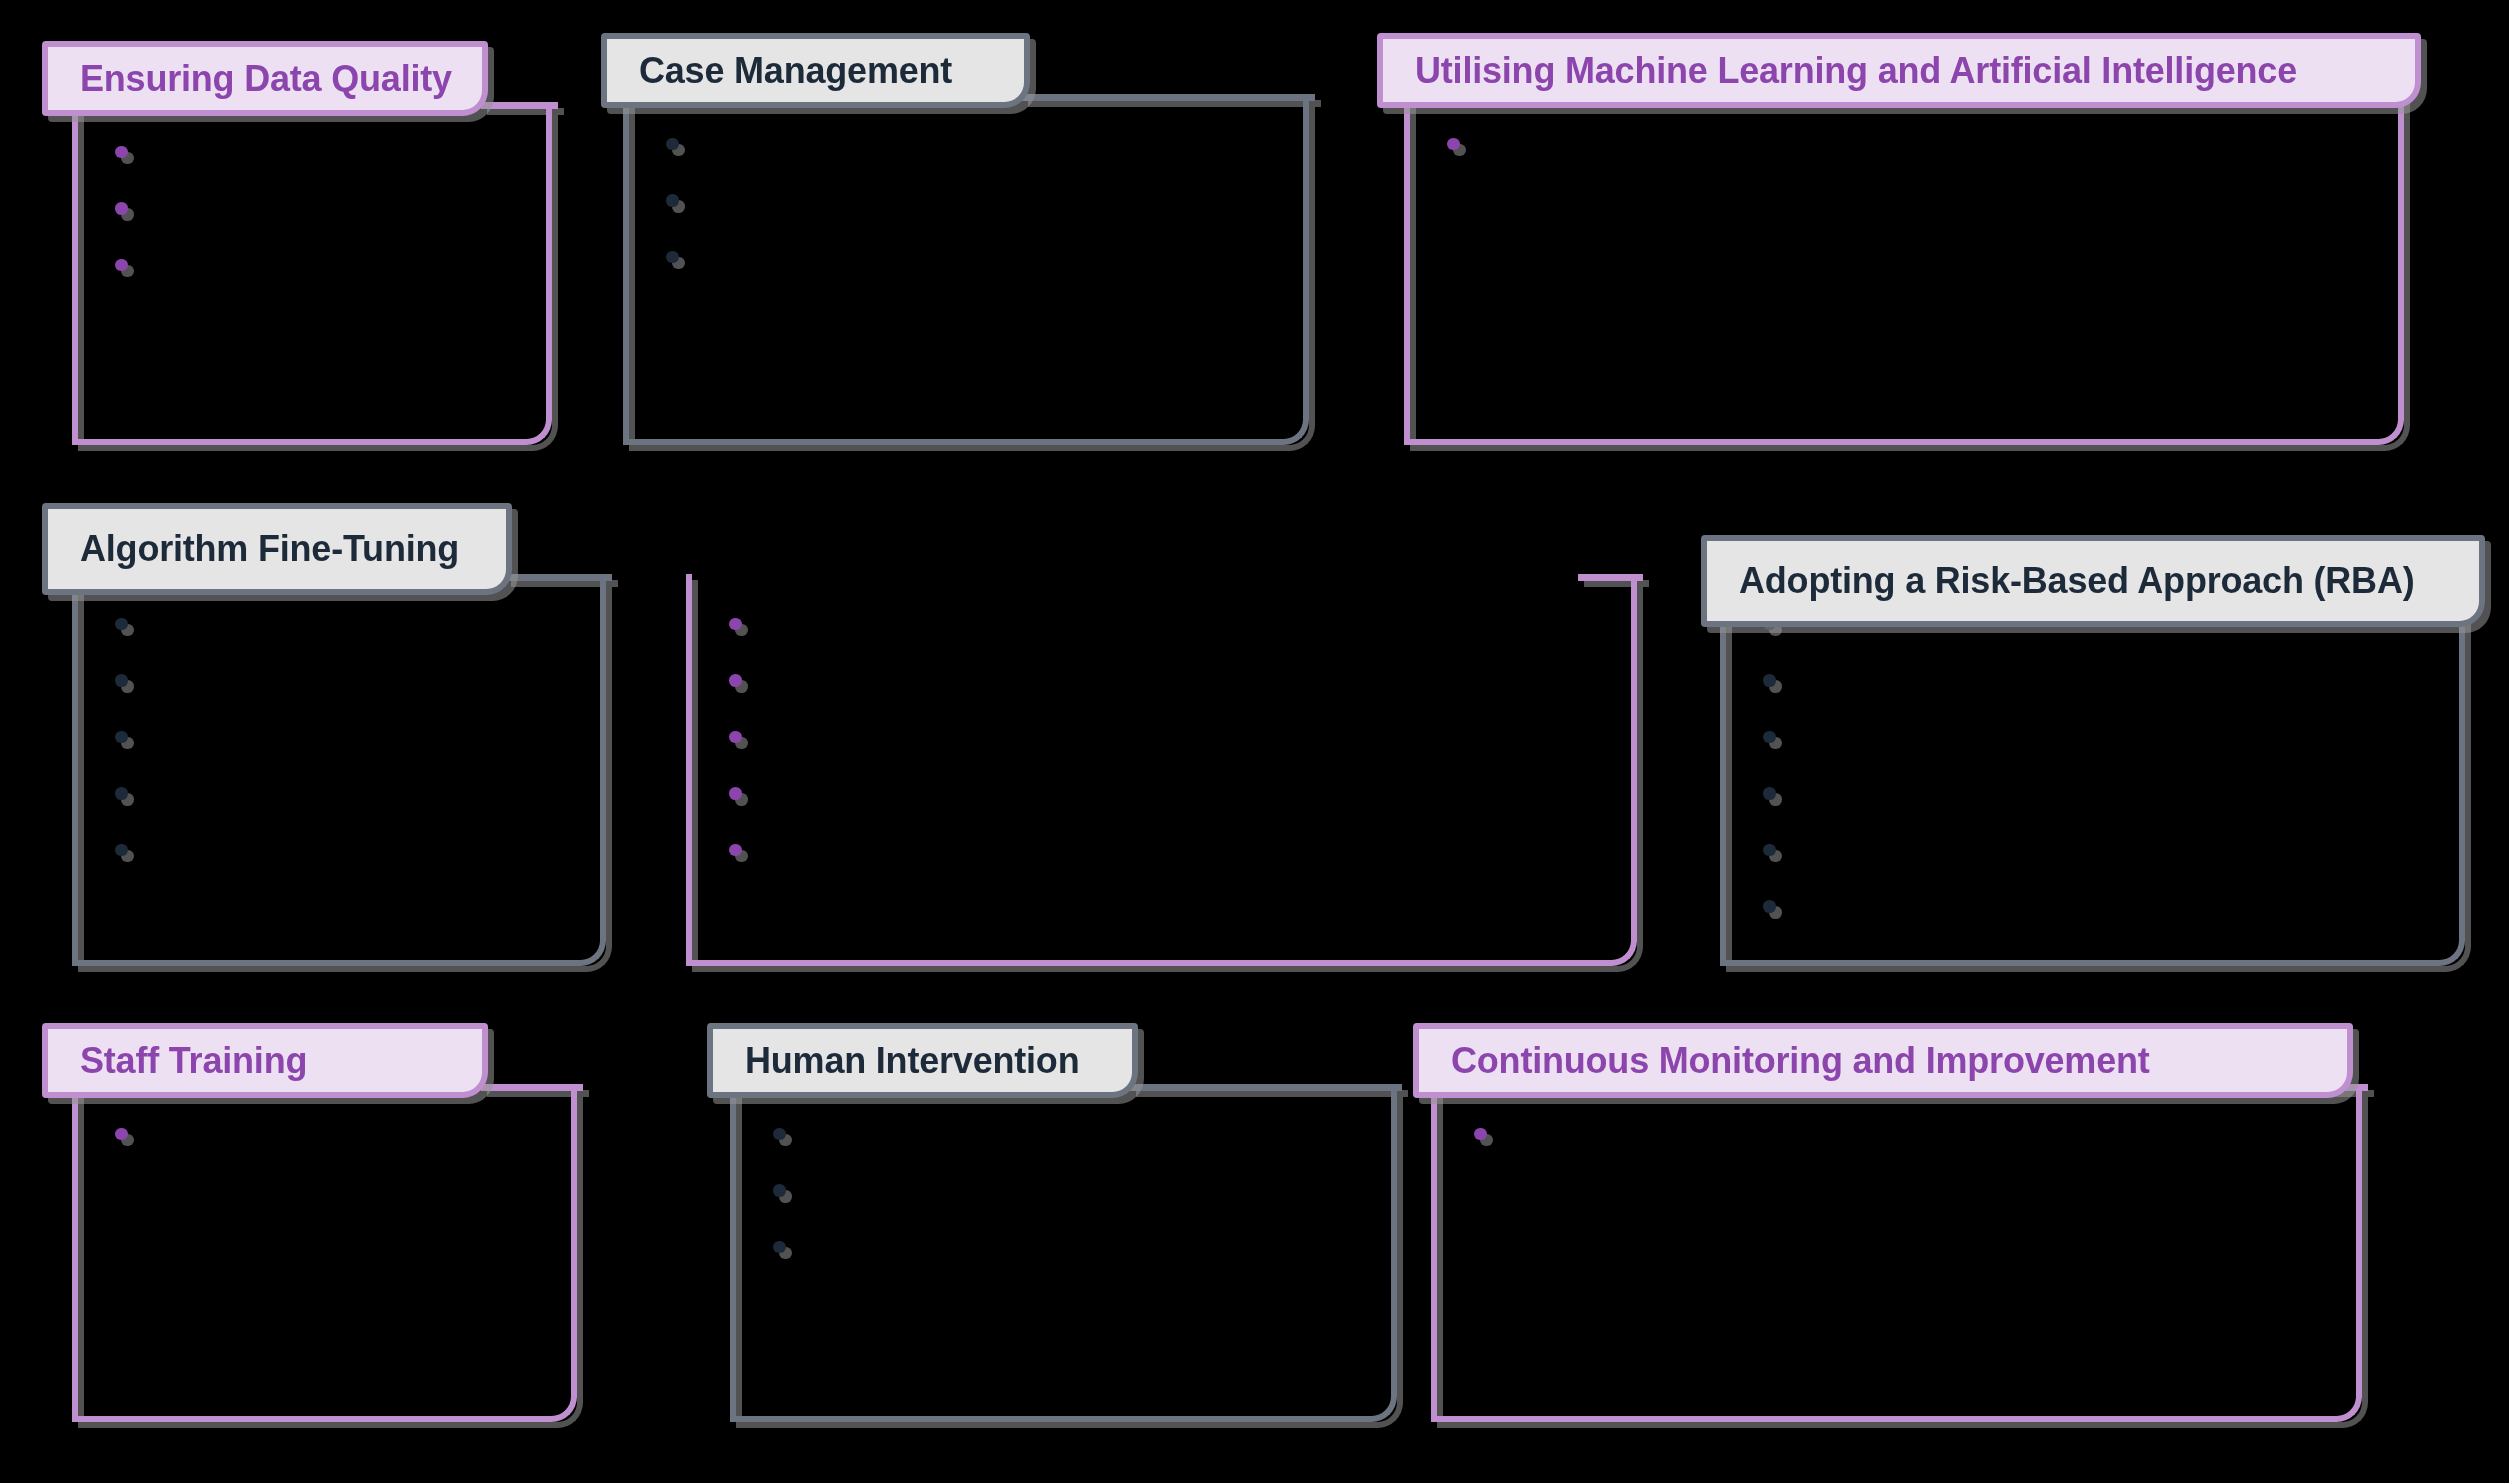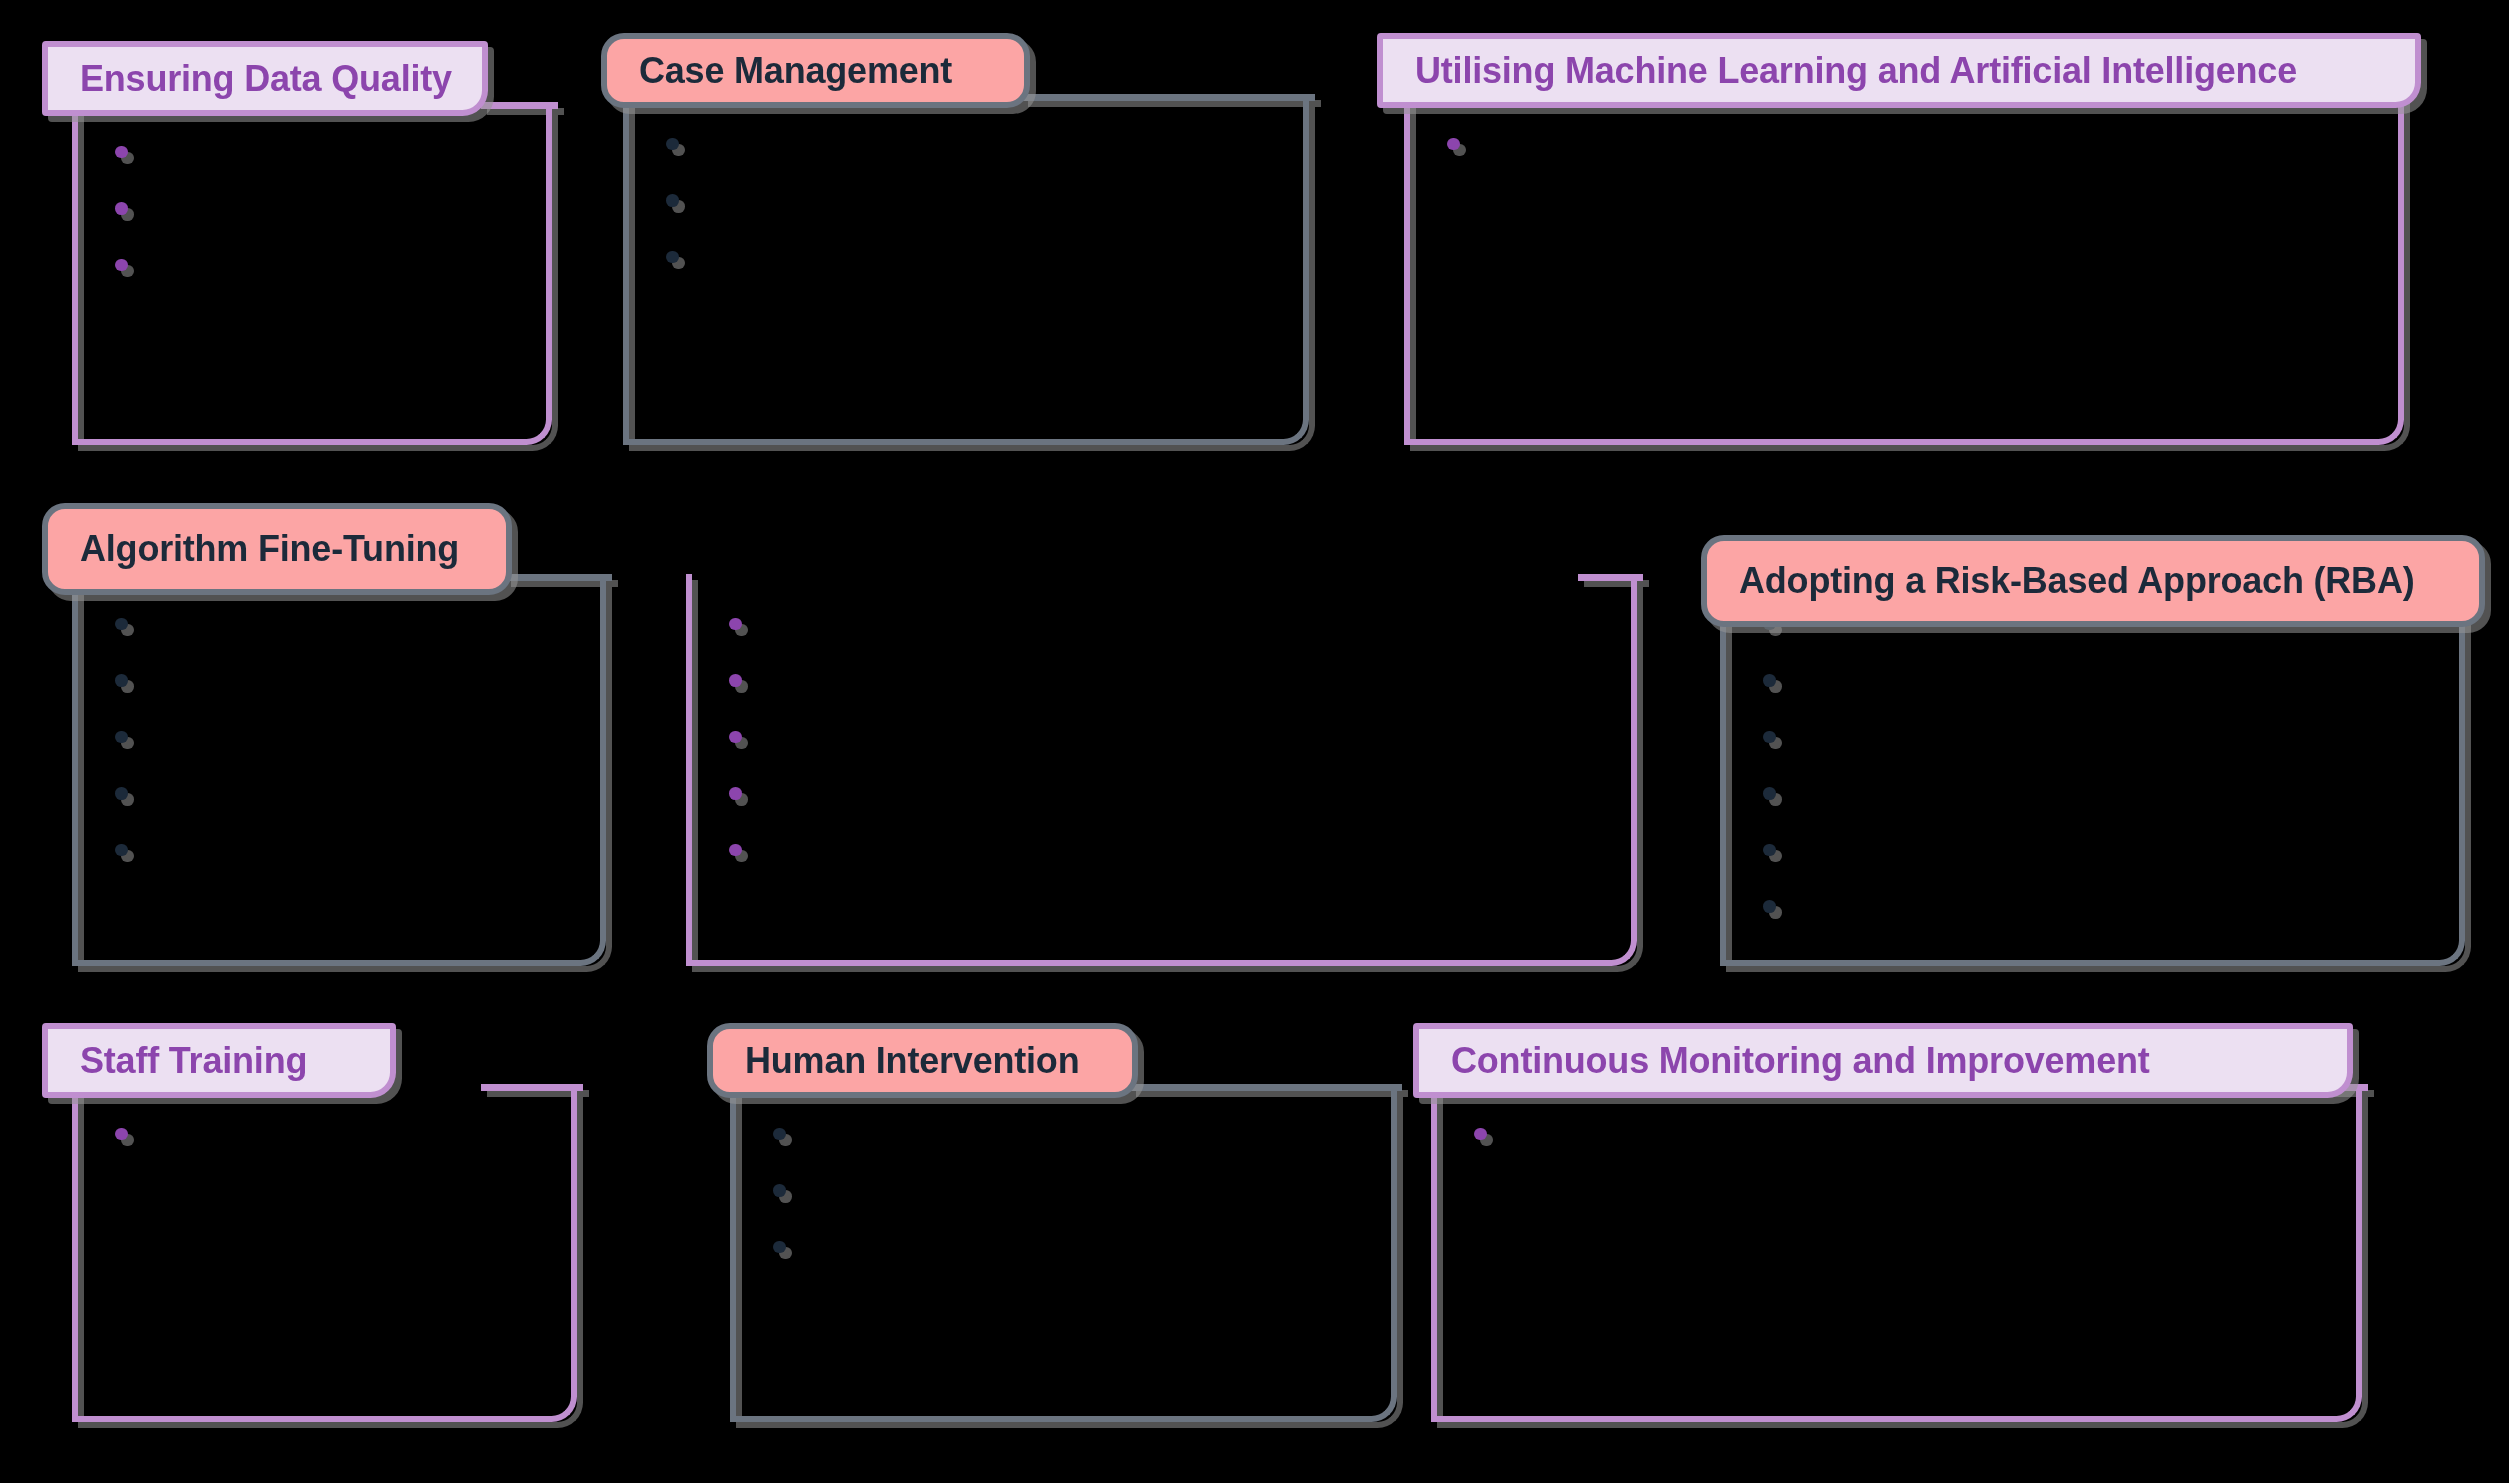--- a/index.html
+++ b/index.html
@@ -78,23 +78,22 @@
     background: #ece0f2;
     border-color: #c08fd0;
   }
   .theme-purple .card-header .title { color: #8c45ad; }
   .theme-purple .card-body { border-color: #c08fd0; }
   .theme-purple .body-top-stub { background: #c08fd0; }
   .theme-purple .bullet-dot { background: #8c45ad; }
 
   
   .theme-slate .card-header {
-    background: #fca5a5;
+    background: #e5e5e5;
     border-color: #6b7480;
-    border-radius: 23px;
   }
   .theme-slate .card-header .title { color: #1c2a3a; }
   .theme-slate .card-body { border-color: #6b7480; }
   .theme-slate .body-top-stub { background: #6b7480; }
   .theme-slate .bullet-dot { background: #1c2a3a; }
 
   
   .bullet-list {
     position: absolute;
     left: 37px;
@@ -279,21 +278,21 @@
     <div class="card theme-purple" style="left: 0px; top: 0px; width: 2509px; height: 1484px; pointer-events: none;">
       <div class="card-body" style="left: 72px; top: 1084px; width: 505px; height: 338px; pointer-events: auto;">
         <div class="body-top-stub" style="left: 403px; width: 102px;"></div>
         <ul class="bullet-list">
           <li class="bullet-item">
             <span class="bullet-dot"></span>
             <span class="bullet-text"></span>
           </li>
         </ul>
       </div>
-      <div class="card-header" style="left: 42px; top: 1023px; width: 354px; height: 75px; pointer-events: auto;">
+      <div class="card-header" style="left: 42px; top: 1023px; width: 446px; height: 75px; pointer-events: auto;">
         <span class="title">Staff Training</span>
       </div>
     </div>
     <div class="card theme-slate" style="left: 0px; top: 0px; width: 2509px; height: 1484px; pointer-events: none; margin-left: 44px;">
       <div class="card-body" style="left: 686px; top: 1084px; width: 667px; height: 338px; pointer-events: auto;">
         <div class="body-top-stub" style="left: 394px; width: 272px;"></div>
         <ul class="bullet-list">
           <li class="bullet-item">
             <span class="bullet-dot"></span>
             <span class="bullet-text"></span>

